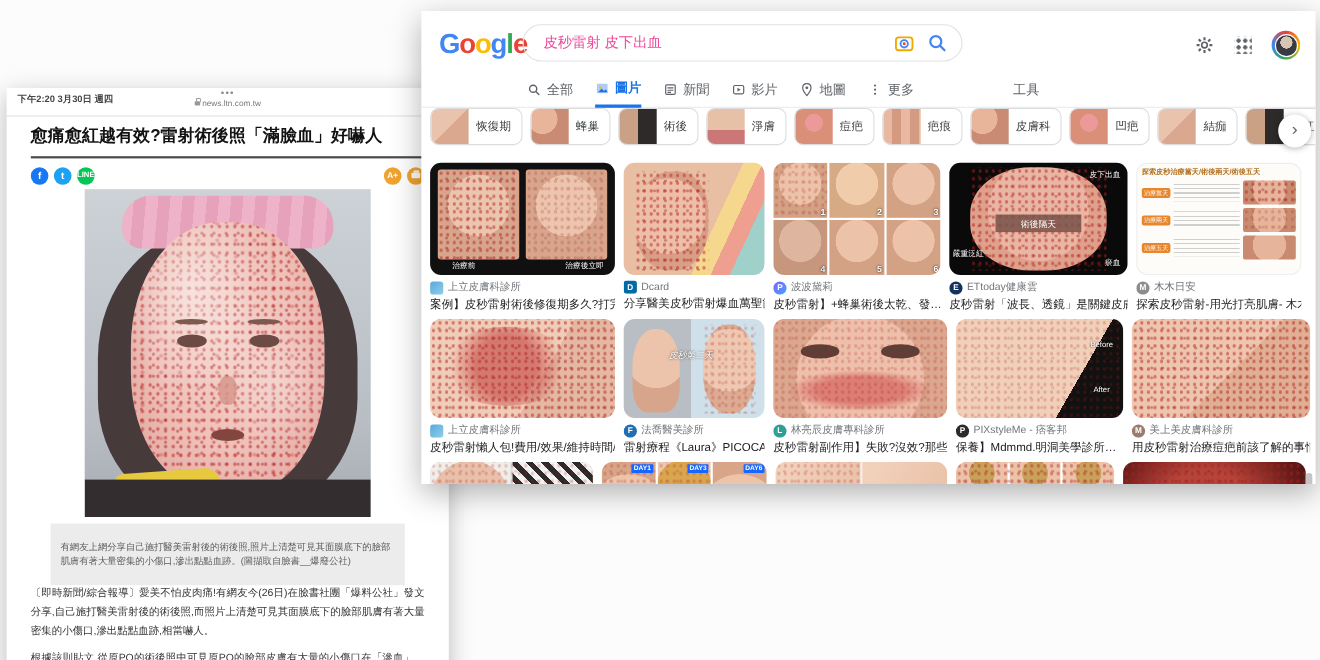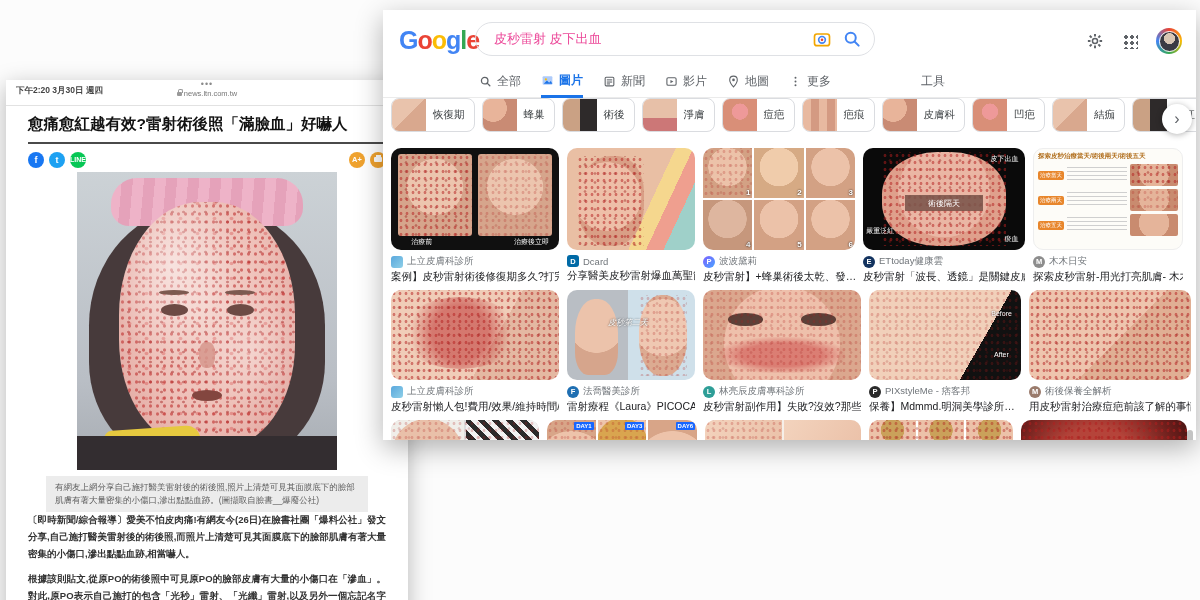--- a/index.html
+++ b/index.html
@@ -38,23 +38,23 @@
     background-image:radial-gradient(rgba(186,32,32,.55) 1px,transparent 1.9px),radial-gradient(rgba(158,24,24,.45) 1px,transparent 1.9px),radial-gradient(rgba(210,60,60,.35) 1.4px,transparent 2.4px);
     background-size:7px 8px,11px 10px,17px 15px; background-position:0 0,4px 5px,2px 9px; }
   .photo .sheen { position:absolute; left:42px; top:30px; width:176px; height:246px; border-radius:46% 46% 42% 44%;
     background:radial-gradient(ellipse at 30% 25%,rgba(255,255,255,.5) 0%,transparent 38%),radial-gradient(ellipse at 75% 60%,rgba(255,255,255,.28) 0%,transparent 30%); }
   .photo .eye { position:absolute; width:27px; height:12px; background:#6d4a44; border-radius:50%; top:132px; }
   .photo .eye.l { left:84px; } .photo .eye.r { left:150px; }
   .photo .brow { position:absolute; width:30px; height:5px; background:#7d5a50; border-radius:50%; top:118px; }
   .photo .brow.l { left:82px; } .photo .brow.r { left:148px; }
   .photo .mouth { position:absolute; left:115px; top:218px; width:30px; height:11px; background:#83463f; border-radius:50%; }
   .photo .nose { position:absolute; left:122px; top:170px; width:16px; height:26px; background:rgba(214,150,140,.85); border-radius:40%; }
-  .capbox { margin:0 18px; background:#ececec; color:#5c5c5c; font-size:8.5px; line-height:1.55; padding:5px 9px; }
+  .capbox { margin:0 18px; background:#ececec; color:#5c5c5c; font-size:8.5px; line-height:1.55; padding:15px 9px; }
   .artdate { font-size:8px; color:#9a9a9a; margin:10px 0 8px; }
-  .art p { font-size:9.5px; color:#333; line-height:1.75; text-align:justify; margin-bottom:9px;font-weight:bold; }
+  .art p { font-size:9.5px; color:#333; line-height:1.75; text-align:justify; margin-bottom:9px; }
   .strikeL { position:absolute; left:170px; top:537px; width:222px; height:2.5px; background:#000; }
 
   
   #winG { left:383px; top:10px; width:813px; height:430px; box-shadow:0 8px 26px rgba(0,0,0,.30); overflow:hidden; }
   .ghead { position:relative; height:56px; }
   .glogo { position:absolute; left:16px; top:16px; font-size:25px; font-weight:bold; letter-spacing:-1px; }
   .glogo span:nth-child(1){color:#4285F4}.glogo span:nth-child(2){color:#EA4335}.glogo span:nth-child(3){color:#FBBC05}
   .glogo span:nth-child(4){color:#4285F4}.glogo span:nth-child(5){color:#34A853}.glogo span:nth-child(6){color:#EA4335}
   .gsearch { position:absolute; left:92px; top:12px; width:400px; height:34px; border:1px solid #dfe1e5; border-radius:17px; display:flex; align-items:center; padding:0 12px 0 18px; }
   .gsearch .q { flex:1; font-size:13px; color:#ec4899; }
@@ -485,21 +485,21 @@
           <span>PIXstyleMe - 痞客邦</span>
         </div>
       <div class="ttl">保養】Mdmmd.明洞美學診所…</div>
     </div>
     <div class="card" style="width:162px">
       <div class="thumb i-ch2">
           <span class="spk"></span>
         </div>
       <div class="src">
           <span class="fav fv-ms">M</span>
-          <span>術後保養全解析</span>
+          <span>美上美皮膚科診所</span>
         </div>
       <div class="ttl">用皮秒雷射治療痘疤前該了解的事情有那些?莊盈彥醫…</div>
     </div>
   </div>
 
   <div class="grow r3">
     <div class="card" style="width:148px">
       <div class="thumb i-fb3">
           <span class="q1">
             <span class="spk lite"></span>

